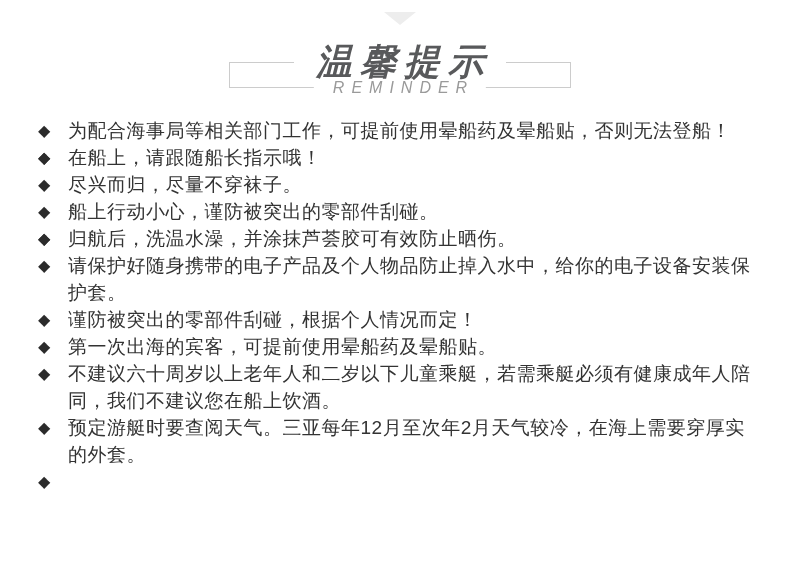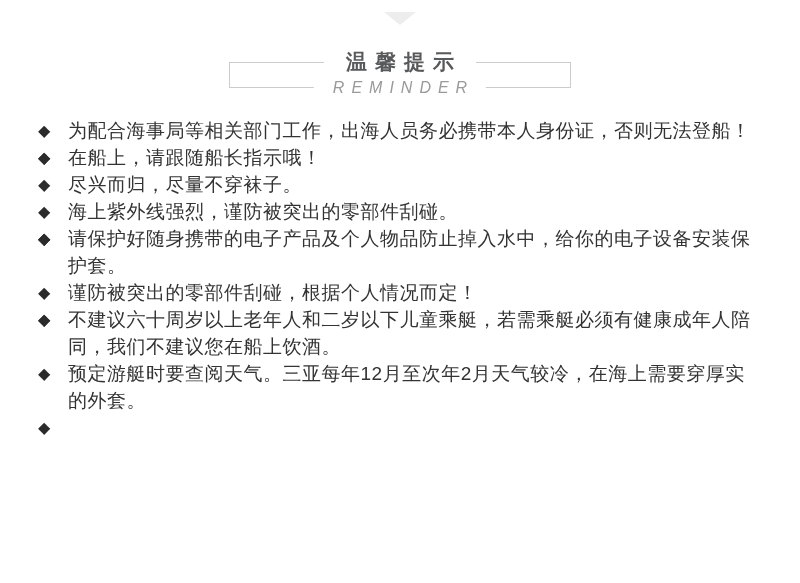--- a/index.html
+++ b/index.html
@@ -26,27 +26,28 @@
     width: 342px; height: 26px;
     border: 1px solid #cccccc;
     margin: 37px auto 0 auto;
   }
   .header-title {
     position: absolute;
     top: -17px; left: 50%;
     transform: translateX(-50%);
     background: #ffffff;
     padding: 0 14px;
-    font-size: 21px;
+    font-size: 36px;
     line-height: 32px;
     font-weight: bold;
     color: #58595b;
     letter-spacing: 8px;
     text-indent: 8px; 
     white-space: nowrap;
+    font-style: italic;
   }
   .header-subtitle {
     position: absolute;
     bottom: -8px; left: 50%;
     transform: translateX(-50%);
     background: #ffffff;
     padding: 0 12px;
     font-size: 16px;
     line-height: 15px;
     color: #9a9a9a;
@@ -86,28 +87,28 @@
 <div class="page">
 
   <div class="triangle-down"></div>
 
   <div class="header-box">
     <div class="header-title">温馨提示</div>
     <div class="header-subtitle">REMINDER</div>
   </div>
 
   <ul class="tips">
-    <li class="tip"><span class="diamond-bullet">◆</span><span>为配合海事局等相关部门工作，出海人员务必携带本人身份证，否则无法登船！</span></li>
+    <li class="tip"><span class="diamond-bullet">◆</span><span>为配合海事局等相关部门工作，可提前使用晕船药及晕船贴，否则无法登船！</span></li>
     <li class="tip"><span class="diamond-bullet">◆</span></li>
     <li class="tip"><span class="diamond-bullet">◆</span><span>在船上，请跟随船长指示哦！</span></li>
     <li class="tip"><span class="diamond-bullet">◆</span><span>尽兴而归，尽量不穿袜子。</span></li>
-    <li class="tip"><span class="diamond-bullet">◆</span><span>海上紫外线强烈，谨防被突出的零部件刮碰。</span></li>
+    <li class="tip"><span class="diamond-bullet">◆</span><span>船上行动小心，谨防被突出的零部件刮碰。</span></li>
     <li class="tip"><span class="diamond-bullet">◆</span></li>
-    <li class="tip"><span class="diamond-bullet">◆</span></li>
+    <li class="tip"><span class="diamond-bullet">◆</span><span>归航后，洗温水澡，并涂抹芦荟胶可有效防止晒伤。</span></li>
     <li class="tip"><span class="diamond-bullet">◆</span><span>请保护好随身携带的电子产品及个人物品防止掉入水中，给你的电子设备安装保护套。</span></li>
     <li class="tip"><span class="diamond-bullet">◆</span><span>谨防被突出的零部件刮碰，根据个人情况而定！</span></li>
-    <li class="tip"><span class="diamond-bullet">◆</span></li>
+    <li class="tip"><span class="diamond-bullet">◆</span><span>第一次出海的宾客，可提前使用晕船药及晕船贴。</span></li>
     <li class="tip"><span class="diamond-bullet">◆</span><span>不建议六十周岁以上老年人和二岁以下儿童乘艇，若需乘艇必须有健康成年人陪同，我们不建议您在船上饮酒。</span></li>
     <li class="tip"><span class="diamond-bullet">◆</span><span>预定游艇时要查阅天气。三亚每年12月至次年2月天气较冷，在海上需要穿厚实的外套。</span></li>
     <li class="tip"><span class="diamond-bullet">◆</span></li>
   </ul>
 
 </div>
 
 </body></html>

